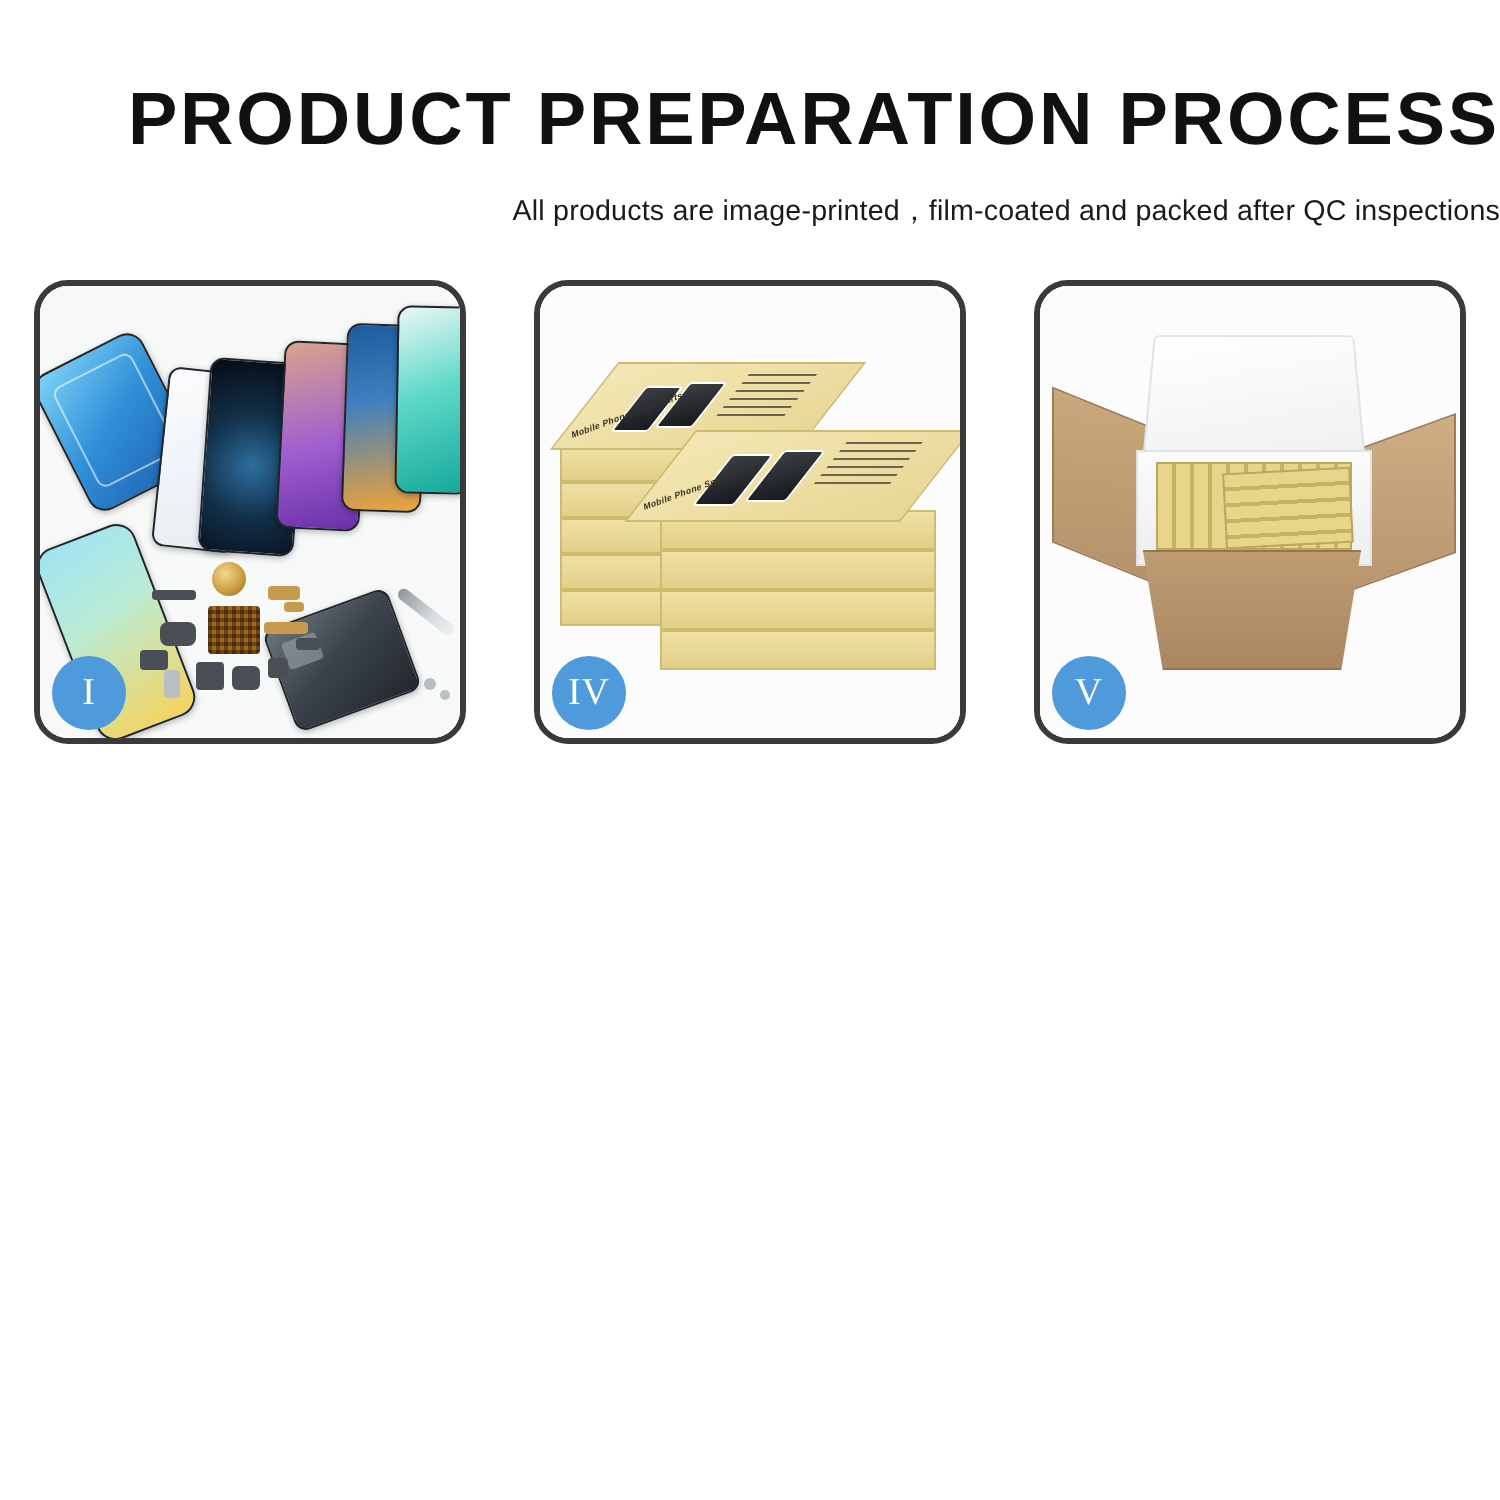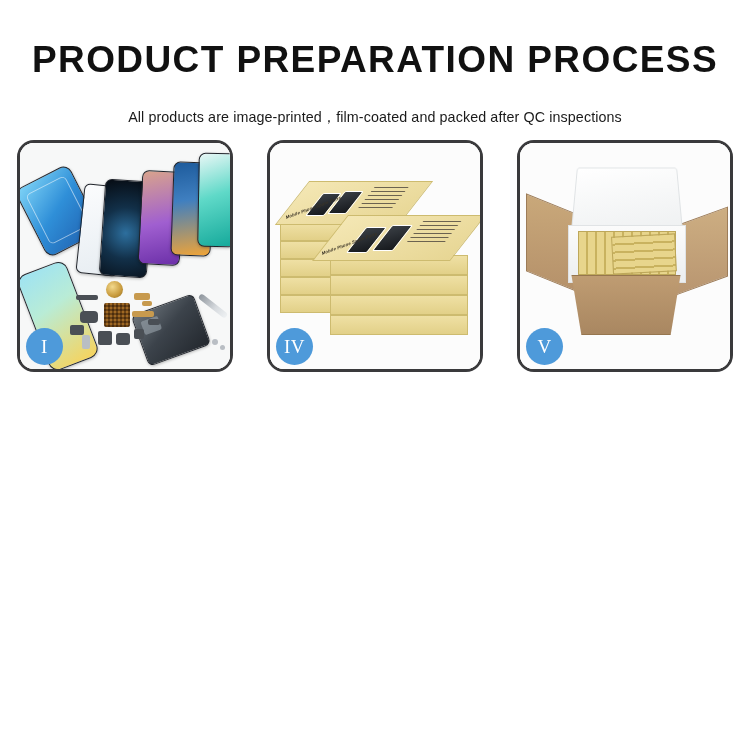--- a/index.html
+++ b/index.html
@@ -19,32 +19,32 @@
     height: 750px;
     background: #ffffff;
   }
 
   
   .header {
     position: absolute;
     top: 40px;
     left: 0;
     width: 750px;
-    text-align: center;
+    text-align: right;
   }
   .title {
     font-size: 37px;
     font-weight: bold;
     letter-spacing: 1.4px;
     color: #111111;
     line-height: 1.1;
     white-space: nowrap;
   }
   .subtitle {
-    margin-top: 27px;
+    margin-top: 15px;
     font-size: 14.3px;
     color: #1a1a1a;
     letter-spacing: 0.1px;
     white-space: nowrap;
   }
 
   
   .grid {
     position: absolute;
     top: 140px;

